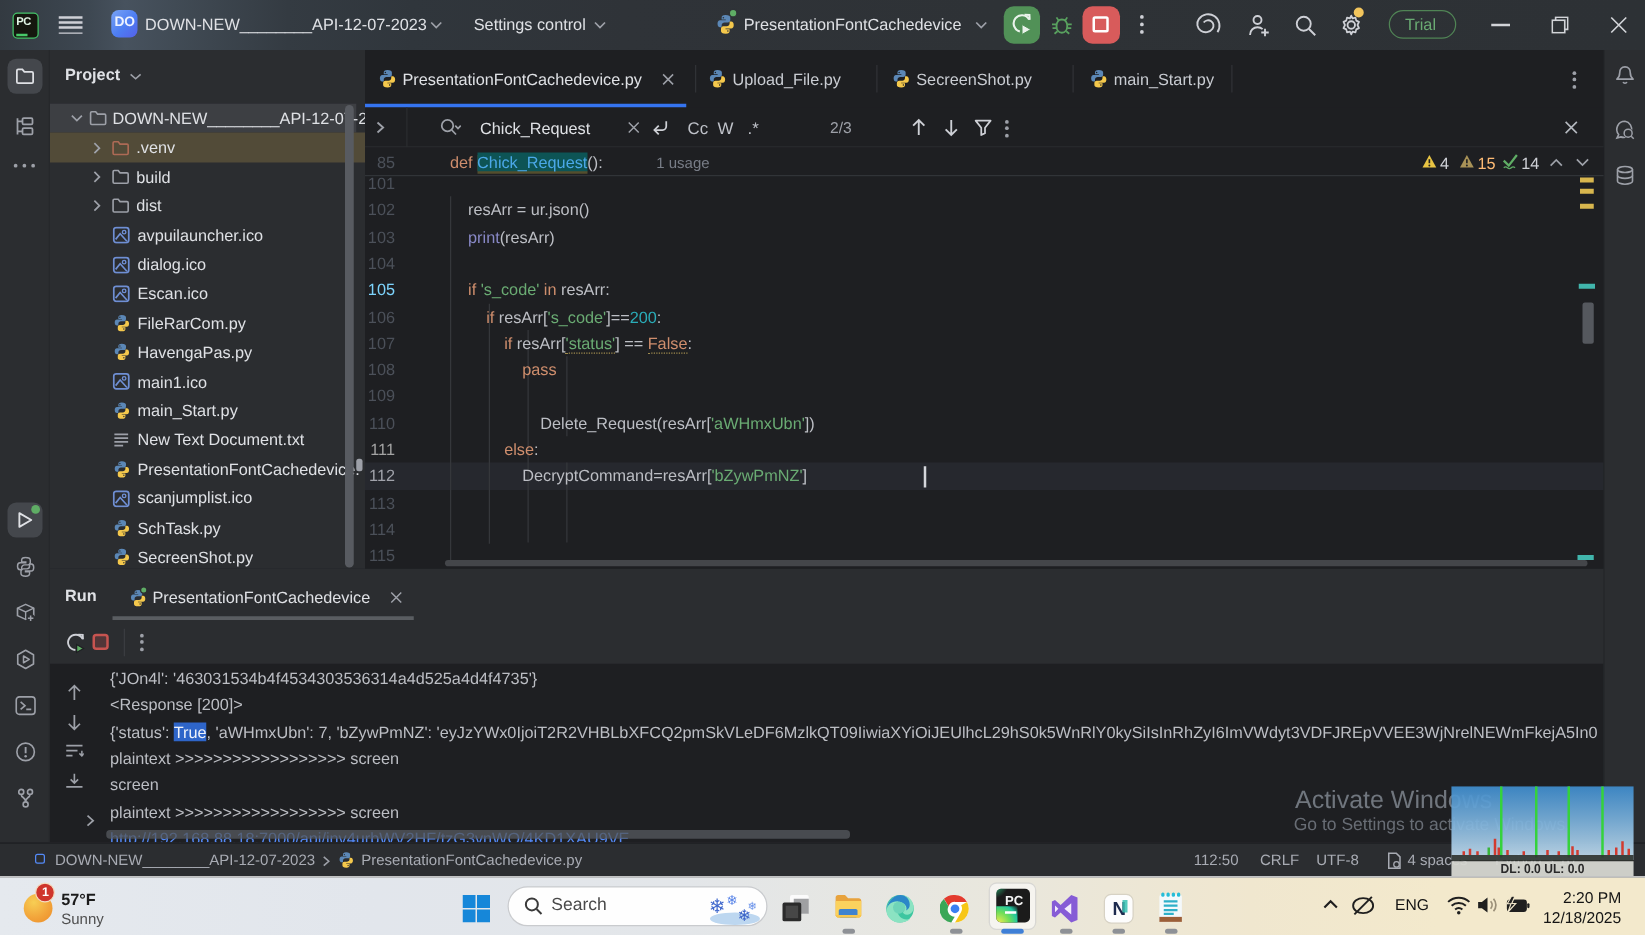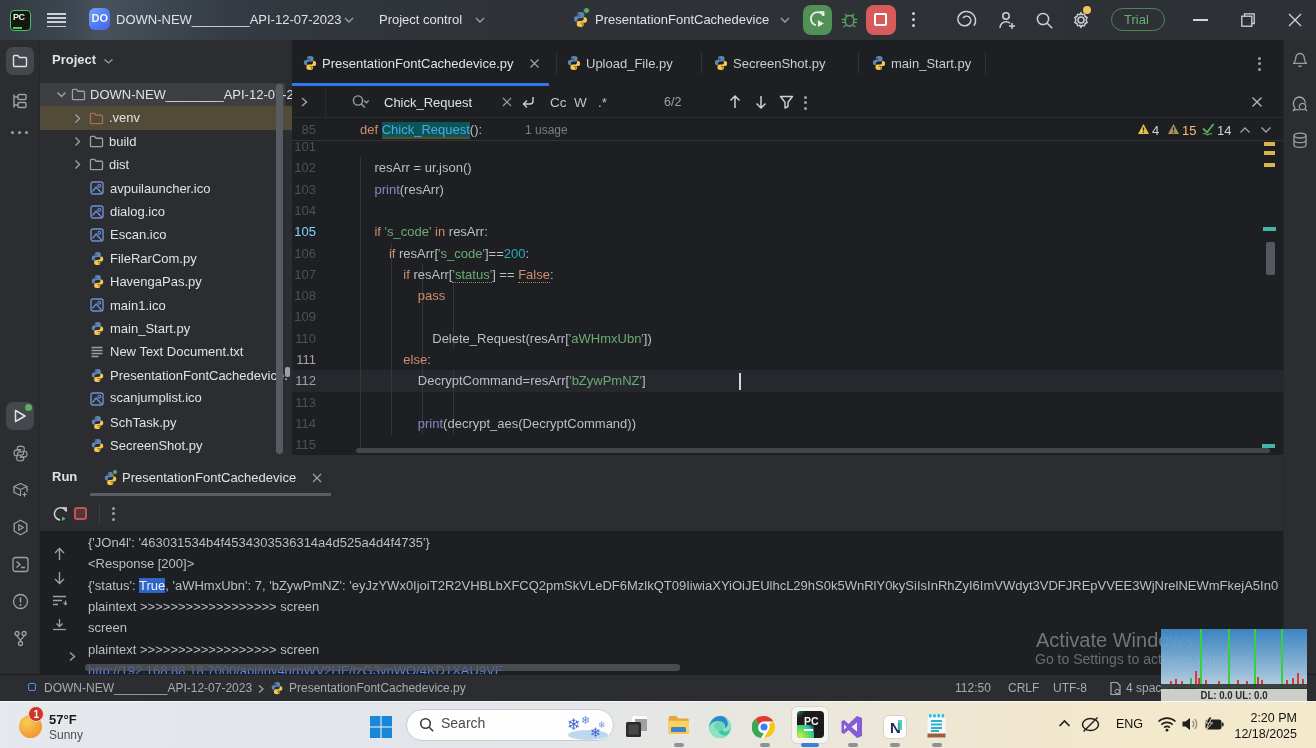--- a/index.html
+++ b/index.html
@@ -35,21 +35,21 @@
       <span class="abs" style="left:0;top:12.6px;width:19px;height:1.6px;background:#ced0d6;"></span>
     </div>
 
     <div class="abs" style="left:89px;top:8px;width:21px;height:22px;border-radius:6px;background:linear-gradient(135deg,#79a3f5 0%,#4d7df2 55%,#5560e8 100%);">
       <span class="abs" style="left:2.5px;top:4px;font-size:11px;font-weight:bold;color:#eef3ff;letter-spacing:0px;">DO</span>
     </div>
     <div class="abs" style="left:116px;top:12px;color:#dfe1e5;font-size:13px;">DOWN-NEW________API-12-07-2023</div>
     <svg class="abs" style="left:343px;top:16px;" width="12" height="8" viewBox="0 0 12 8">
         <path d="M2 2l4 4 4-4" stroke="#9da0a8" stroke-width="1.4" fill="none"></path>
       </svg>
-    <div class="abs" style="left:379px;top:12px;color:#dfe1e5;font-size:13px;">Project control</div>
+    <div class="abs" style="left:379px;top:12px;color:#dfe1e5;font-size:13px;">Settings control</div>
     <svg class="abs" style="left:474px;top:16px;" width="12" height="8" viewBox="0 0 12 8">
         <path d="M2 2l4 4 4-4" stroke="#9da0a8" stroke-width="1.4" fill="none"></path>
       </svg>
 
     <svg class="abs" style="left:572px;top:11px;" width="17" height="17" viewBox="0 0 16 16">
       <path fill="#5b87b6" d="M7.9 1C5.7 1 5 1.9 5 3v1.4h3.1v.5H3.8C2.6 4.9 1.9 5.9 1.9 7.5s.7 2.6 1.9 2.6H5V8.6C5 7.4 6 6.5 7.2 6.5h2.5c1 0 1.8-.8 1.8-1.8V3c0-1.1-1-2-3.6-2zM6.3 2.4a.6.6 0 110 1.2.6.6 0 010-1.2z"></path>
       <path fill="#f4c84c" d="M8.1 15c2.2 0 2.9-.9 2.9-2v-1.4H7.9v-.5h4.3c1.2 0 1.9-1 1.9-2.6s-.7-2.6-1.9-2.6H11v1.5c0 1.2-1 2.1-2.2 2.1H6.3c-1 0-1.8.8-1.8 1.8V13c0 1.1 1 2 3.6 2zm1.6-1.4a.6.6 0 110-1.2.6.6 0 010 1.2z"></path>
     </svg>
     <span class="abs" style="left:583px;top:7px;width:7px;height:7px;border-radius:50%;background:#5fad65;border:1.5px solid #2e3236;"></span>
     <div class="abs" style="left:595px;top:12px;color:#dfe1e5;font-size:13px;">PresentationFontCachedevice</div>
@@ -333,21 +333,21 @@
       <svg class="abs" style="left:210px;top:11px;" width="10" height="10" viewBox="0 0 10 10">
           <path d="M1 1l8 8M9 1L1 9" stroke="#9da0a8" stroke-width="1.2"></path>
         </svg>
       <svg class="abs" style="left:228px;top:8px;" width="17" height="16" viewBox="0 0 17 16">
           <path d="M13 3v4a3 3 0 01-3 3H4" fill="none" stroke="#ced0d6" stroke-width="1.4"></path>
           <path d="M7 6.5L3.5 10 7 13.5" fill="none" stroke="#ced0d6" stroke-width="1.4"></path>
         </svg>
       <div class="abs" style="left:258px;top:9px;font-size:13.5px;color:#bfc2c9;">Cc</div>
       <div class="abs" style="left:282px;top:9px;font-size:13.5px;color:#bfc2c9;">W</div>
       <div class="abs" style="left:306px;top:9px;font-size:13.5px;color:#bfc2c9;">.*</div>
-      <div class="abs" style="left:372px;top:9px;font-size:12.5px;color:#9da0a8;">6/2</div>
+      <div class="abs" style="left:372px;top:9px;font-size:12.5px;color:#9da0a8;">2/3</div>
       <svg class="abs" style="left:436px;top:8px;" width="14" height="16" viewBox="0 0 14 16">
           <path d="M7 14V2M2.5 6.5L7 2l4.5 4.5" fill="none" stroke="#ced0d6" stroke-width="1.5"></path>
         </svg>
       <svg class="abs" style="left:462px;top:8px;" width="14" height="16" viewBox="0 0 14 16">
           <path d="M7 2v12M2.5 9.5L7 14l4.5-4.5" fill="none" stroke="#ced0d6" stroke-width="1.5"></path>
         </svg>
       <svg class="abs" style="left:487px;top:9px;" width="15" height="14" viewBox="0 0 15 14">
           <path d="M1.5 1.5h12L9 7.2v4.3l-3 1.5V7.2z" fill="none" stroke="#ced0d6" stroke-width="1.4" stroke-linejoin="round"></path>
         </svg>
       <div class="abs" style="left:512px;top:10px;">
@@ -389,21 +389,20 @@
       <div class="abs mono" style="left:68px;top:149.1px;">                <span class="kw">pass</span></div>
       <div class="abs mono" style="left:0;top:170.4px;width:24px;color:#4b5059;text-align:right;">109</div>
       <div class="abs mono" style="left:0;top:191.7px;width:24px;color:#4b5059;text-align:right;">110</div>
       <div class="abs mono" style="left:68px;top:191.7px;">                    <span class="txt">Delete_Request(resArr[</span><span class="str">'aWHmxUbn'</span><span class="txt">])</span></div>
       <div class="abs mono" style="left:0;top:213.0px;width:24px;color:#a3a3a3;text-align:right;">111</div>
       <div class="abs mono" style="left:68px;top:213.0px;">            <span class="kw">else</span><span class="txt">:</span></div>
       <div class="abs mono" style="left:0;top:234.3px;width:24px;color:#a1a3ab;text-align:right;">112</div>
       <div class="abs mono" style="left:68px;top:234.3px;">                <span class="txt">DecryptCommand=resArr[</span><span class="str">'bZywPmNZ'</span><span class="txt">]</span></div>
       <div class="abs mono" style="left:0;top:255.6px;width:24px;color:#4b5059;text-align:right;">113</div>
       <div class="abs mono" style="left:0;top:276.9px;width:24px;color:#4b5059;text-align:right;">114</div>
-      <div class="abs mono" style="left:68px;top:276.9px;">                <span class="bi">print</span><span class="txt">(decrypt_aes(DecryptCommand))</span></div>
       <div class="abs mono" style="left:0;top:298.2px;width:24px;color:#4b5059;text-align:right;">115</div>
       <div class="abs" style="left:447px;top:236.5px;width:1.6px;height:17px;background:#d4d6db;"></div>
       <div class="abs" style="left:64px;top:312px;width:914px;height:5px;border-radius:2.5px;background:#4d5055;opacity:.8;"></div>
     </div>
     <svg class="abs" style="left:845px;top:83px;z-index:6;" width="13" height="12" viewBox="0 0 13 12">
         <path d="M6.5 1L12 11H1z" fill="#e8c443"></path>
         <path d="M6.5 4.4v3.2" stroke="#1e1f22" stroke-width="1.3"></path>
         <circle cx="6.5" cy="9.3" r=".8" fill="#1e1f22"></circle>
       </svg>
     <div class="abs" style="left:860px;top:83px;font-size:13px;color:#ced0d6;z-index:6;">4</div>

